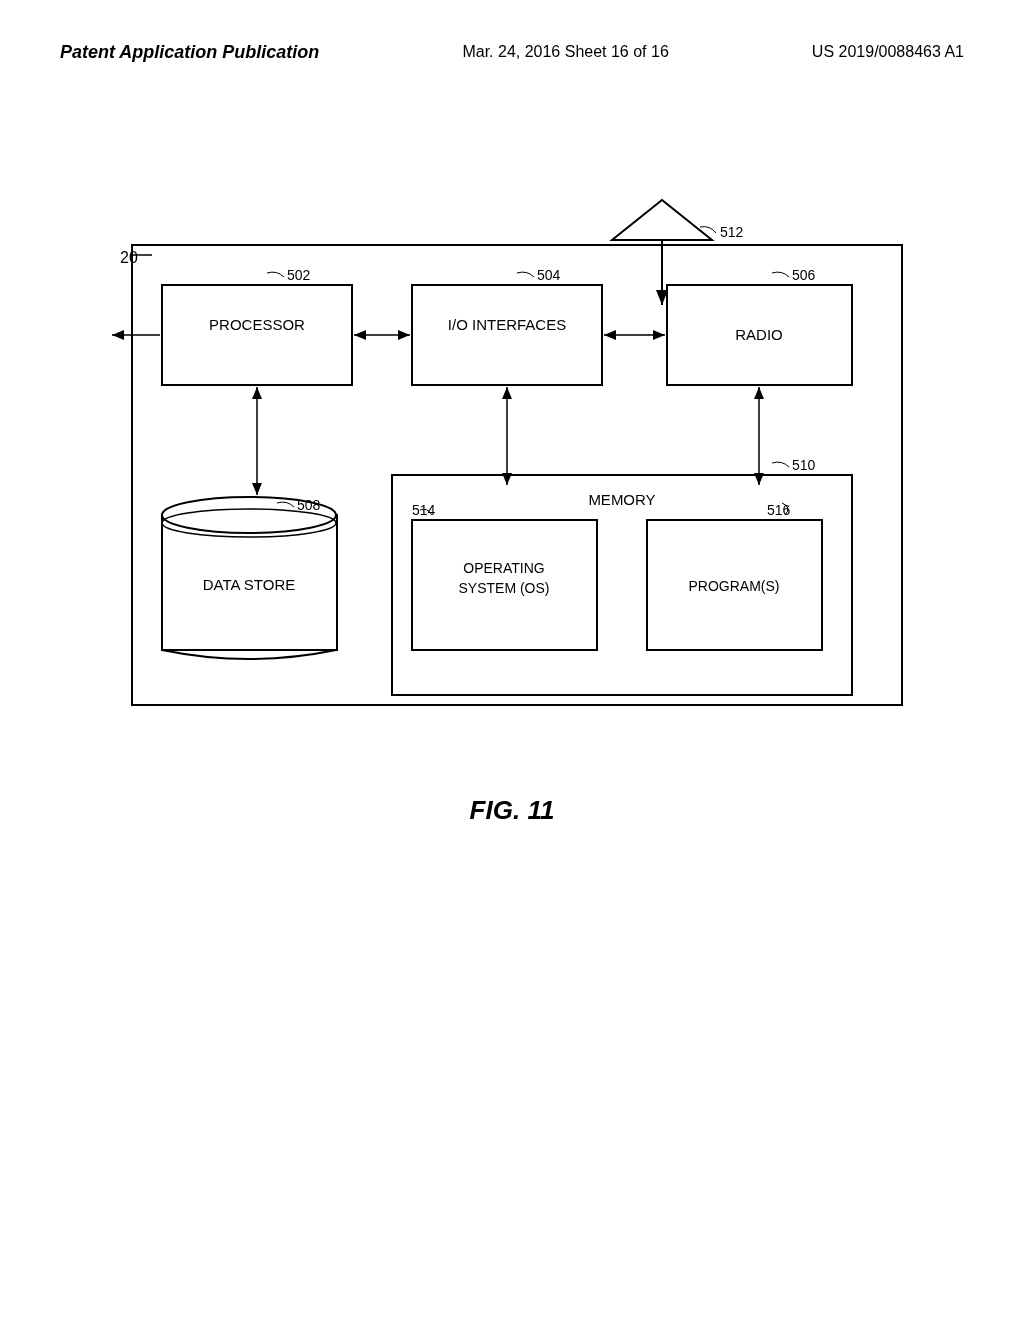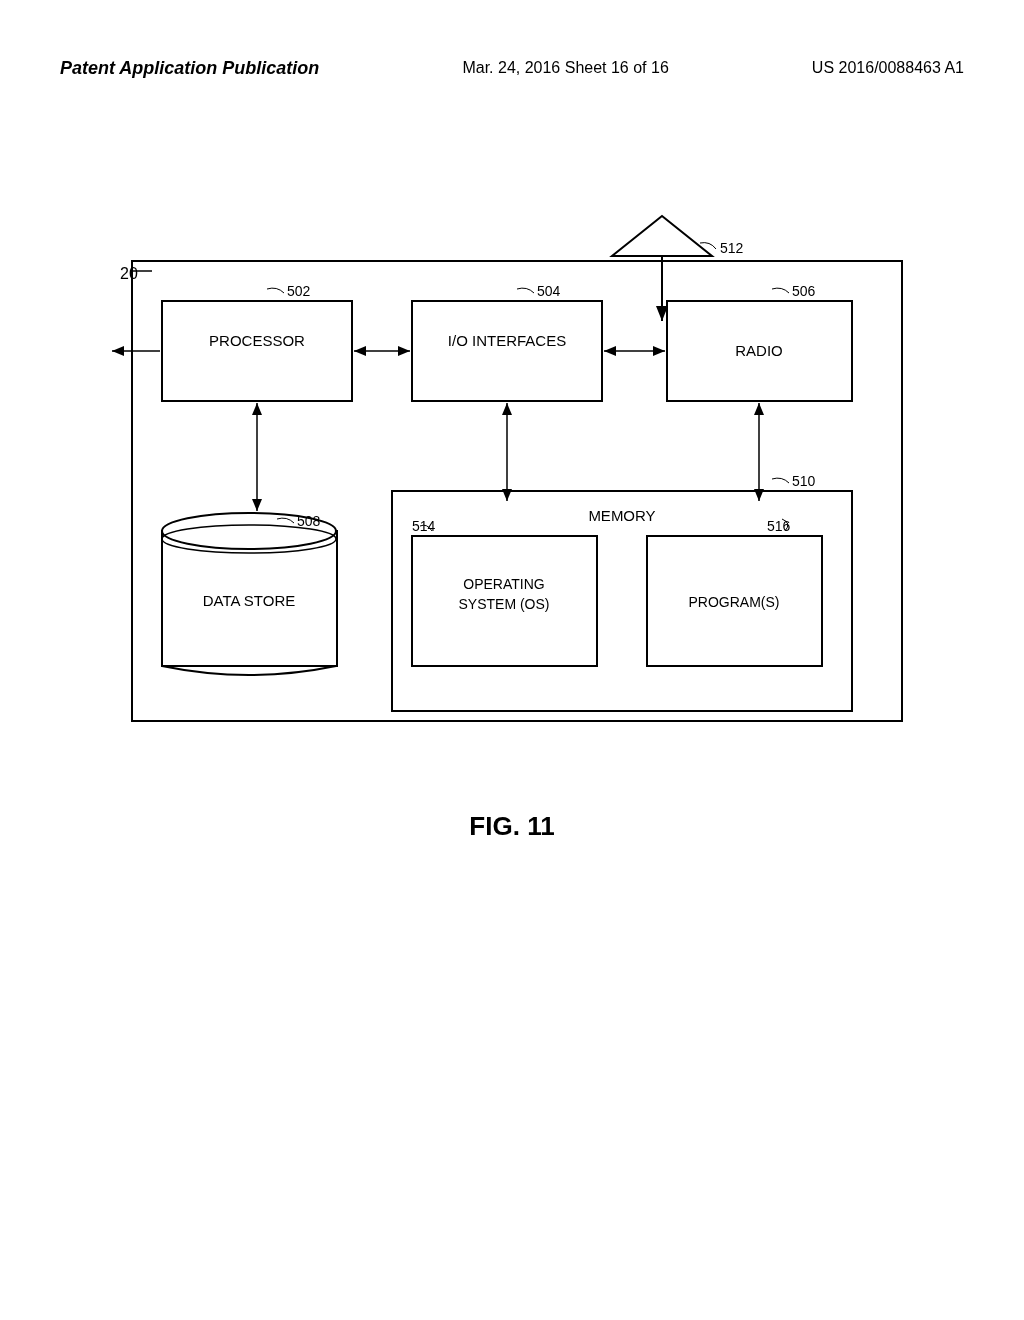--- a/index.html
+++ b/index.html
@@ -10,21 +10,21 @@
       min-height: 1320px;
       position: relative;
       overflow-x: hidden;
     }
 
     
     .header {
       display: flex;
       justify-content: space-between;
       align-items: flex-start;
-      padding: 56px 60px 20px 60px;
+      padding: 40px 60px 20px 60px;
       border-bottom: none;
     }
     .header-left {
       font-size: 18px;
       font-weight: bold;
       font-style: italic;
       color: #000;
       line-height: 1.4;
     }
     .header-center {
@@ -45,38 +45,39 @@
       display: flex;
       flex-direction: column;
       align-items: center;
       margin-top: 100px;
       padding: 0 80px;
     }
 
     
     .figure-label {
       font-size: 26px;
+      font-style: italic;
       font-weight: bold;
       color: #000;
       margin-top: 30px;
       text-align: center;
     }
 
     
     .diagram-svg {
       display: block;
     }
   </style>
 </head>
 <body>
 
 <div class="header">
   <div class="header-left">Patent Application Publication</div>
   <div class="header-center">Mar. 24, 2016  Sheet 16 of 16</div>
-  <div class="header-right">US 2016/0088463 A1</div>
+  <div class="header-right">US 2019/0088463 A1</div>
 </div>
 
 <div class="diagram-container">
   <svg class="diagram-svg" width="820" height="580" viewBox="0 0 820 580" xmlns="http://www.w3.org/2000/svg">
 
     <rect x="30" y="60" width="770" height="460" fill="none" stroke="#000" stroke-width="2"></rect>
 
     <text x="18" y="78" font-size="16" font-family="Arial" fill="#000">20</text>
     <line x1="30" y1="70" x2="50" y2="70" stroke="#000" stroke-width="1.5"></line>
 

